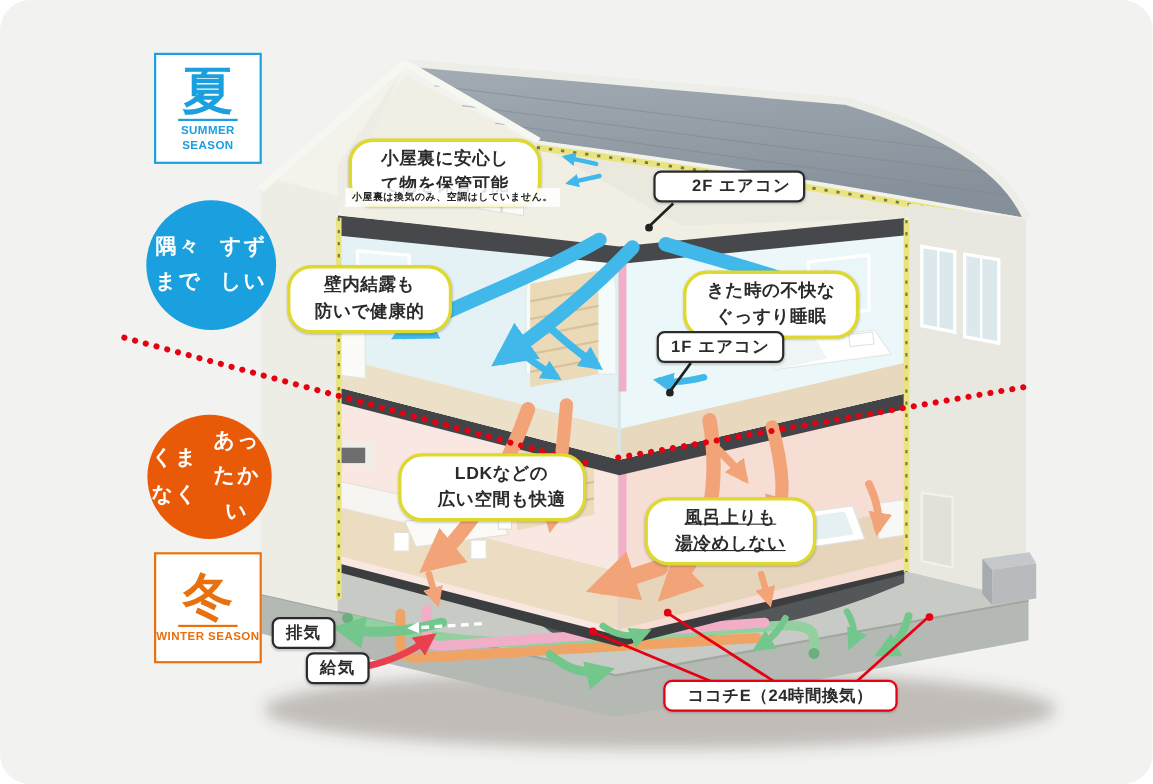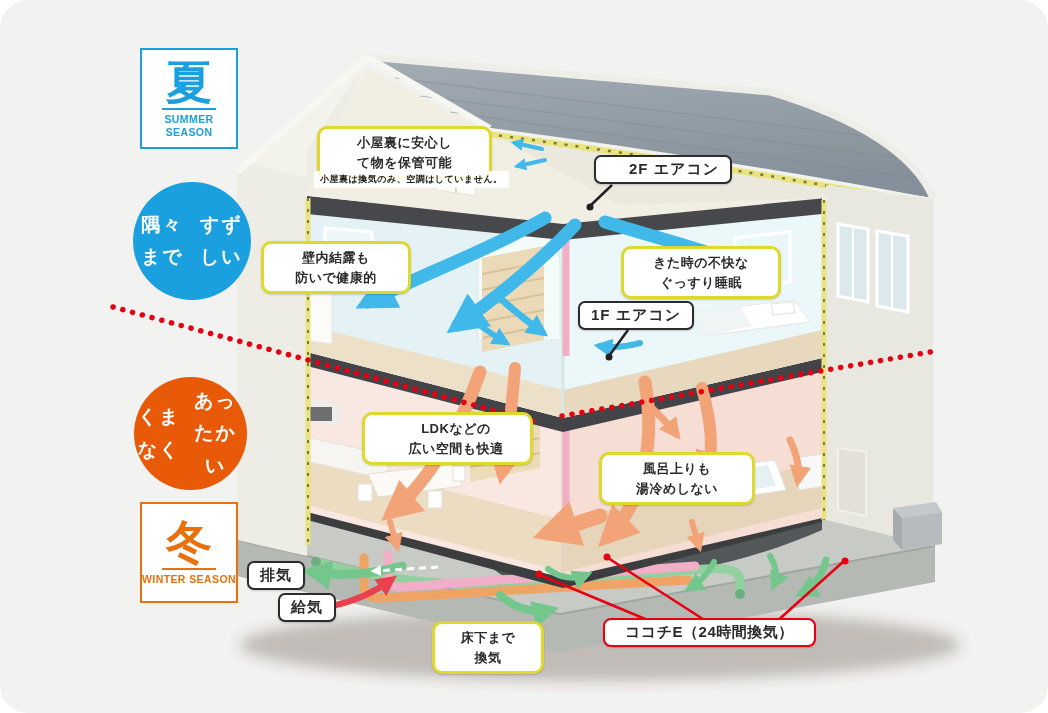--- a/index.html
+++ b/index.html
@@ -23,36 +23,36 @@
   .circle{position:absolute;border-radius:50%;color:#fff;font-weight:800;font-size:19px;
           display:flex;flex-direction:row;align-items:center;justify-content:center;
           text-align:center;line-height:1.7;letter-spacing:2px;}
   .circle-summer{left:133px;top:182px;width:118px;height:118px;background:var(--summer,#1AA0DF);}
   .circle-winter{left:134px;top:377px;width:113px;height:113px;background:var(--winter-circle,#E85A07);}
 
   
   .co{position:absolute;background:#fff;color:#2b2b2b;font-weight:800;text-align:center;
       box-shadow:0 1px 2px rgba(0,0,0,.18);}
   .co .ln{display:block;}
-  .co-yellow{border:3px solid var(--callout-yellow,#DFD92E);border-radius:10px;
-             font-size:13px;line-height:1.5;padding:4px 8px;letter-spacing:.5px;}
+  .co-yellow{border:3px solid var(--callout-yellow,#DFD92E);border-radius:22px;
+             font-size:16px;line-height:1.5;padding:4px 8px;letter-spacing:.5px;}
   .co-plain{border:2.5px solid #2b2b2b;border-radius:7px;font-size:15px;padding:3px 11px;letter-spacing:1px;}
   .co-red{border:2.5px solid var(--callout-red,#E60012);border-radius:8px;font-size:15px;
           padding:3px 20px;letter-spacing:.5px;}
   .note{position:absolute;background:rgba(255,255,255,.85);color:#222;font-weight:bold;
         font-size:9px;padding:2px 6px;letter-spacing:.5px;}
 
   .lbl-attic{left:317px;top:126px;width:153px;}
   .lbl-attic-note{left:314px;top:171px;}
   .lbl-ac2f{left:594px;top:155px;padding-left:33px;}
   .lbl-wall{left:261px;top:241px;width:128px;}
   .lbl-sleep{left:621px;top:246px;width:138px;}
-  .lbl-ac1f{left:578px;top:301px;}
+  .lbl-ac1f{left:597px;top:301px;}
   .lbl-ldk{left:362px;top:412px;width:132px;padding-left:25px;}
-  .lbl-bath{left:599px;top:452px;width:134px;}
+  .lbl-bath{left:586px;top:452px;width:134px;text-decoration:underline;}
   .lbl-out{left:811px;top:398px;width:132px;}
   .lbl-exh{left:247px;top:561px;}
   .lbl-sup{left:278px;top:593px;}
   .lbl-floor{left:432px;top:621px;width:90px;}
   .lbl-cocochi{left:603px;top:618px;}
 </style>
 </head>
 <body>
 
 <div class="card">
@@ -352,20 +352,16 @@
 
 <div class="co co-yellow lbl-bath">
   <span class="ln">風呂上りも</span>
   <span class="ln">湯冷めしない</span>
 </div>
 
 
 <div class="co co-plain lbl-exh">排気</div>
 <div class="co co-plain lbl-sup">給気</div>
 
-<div class="co co-yellow lbl-floor">
-  <span class="ln">床下まで</span>
-  <span class="ln">換気</span>
-</div>
 
 <div class="co co-red lbl-cocochi">ココチE（24時間換気）</div>
 
 </div>
 
 </body></html>

